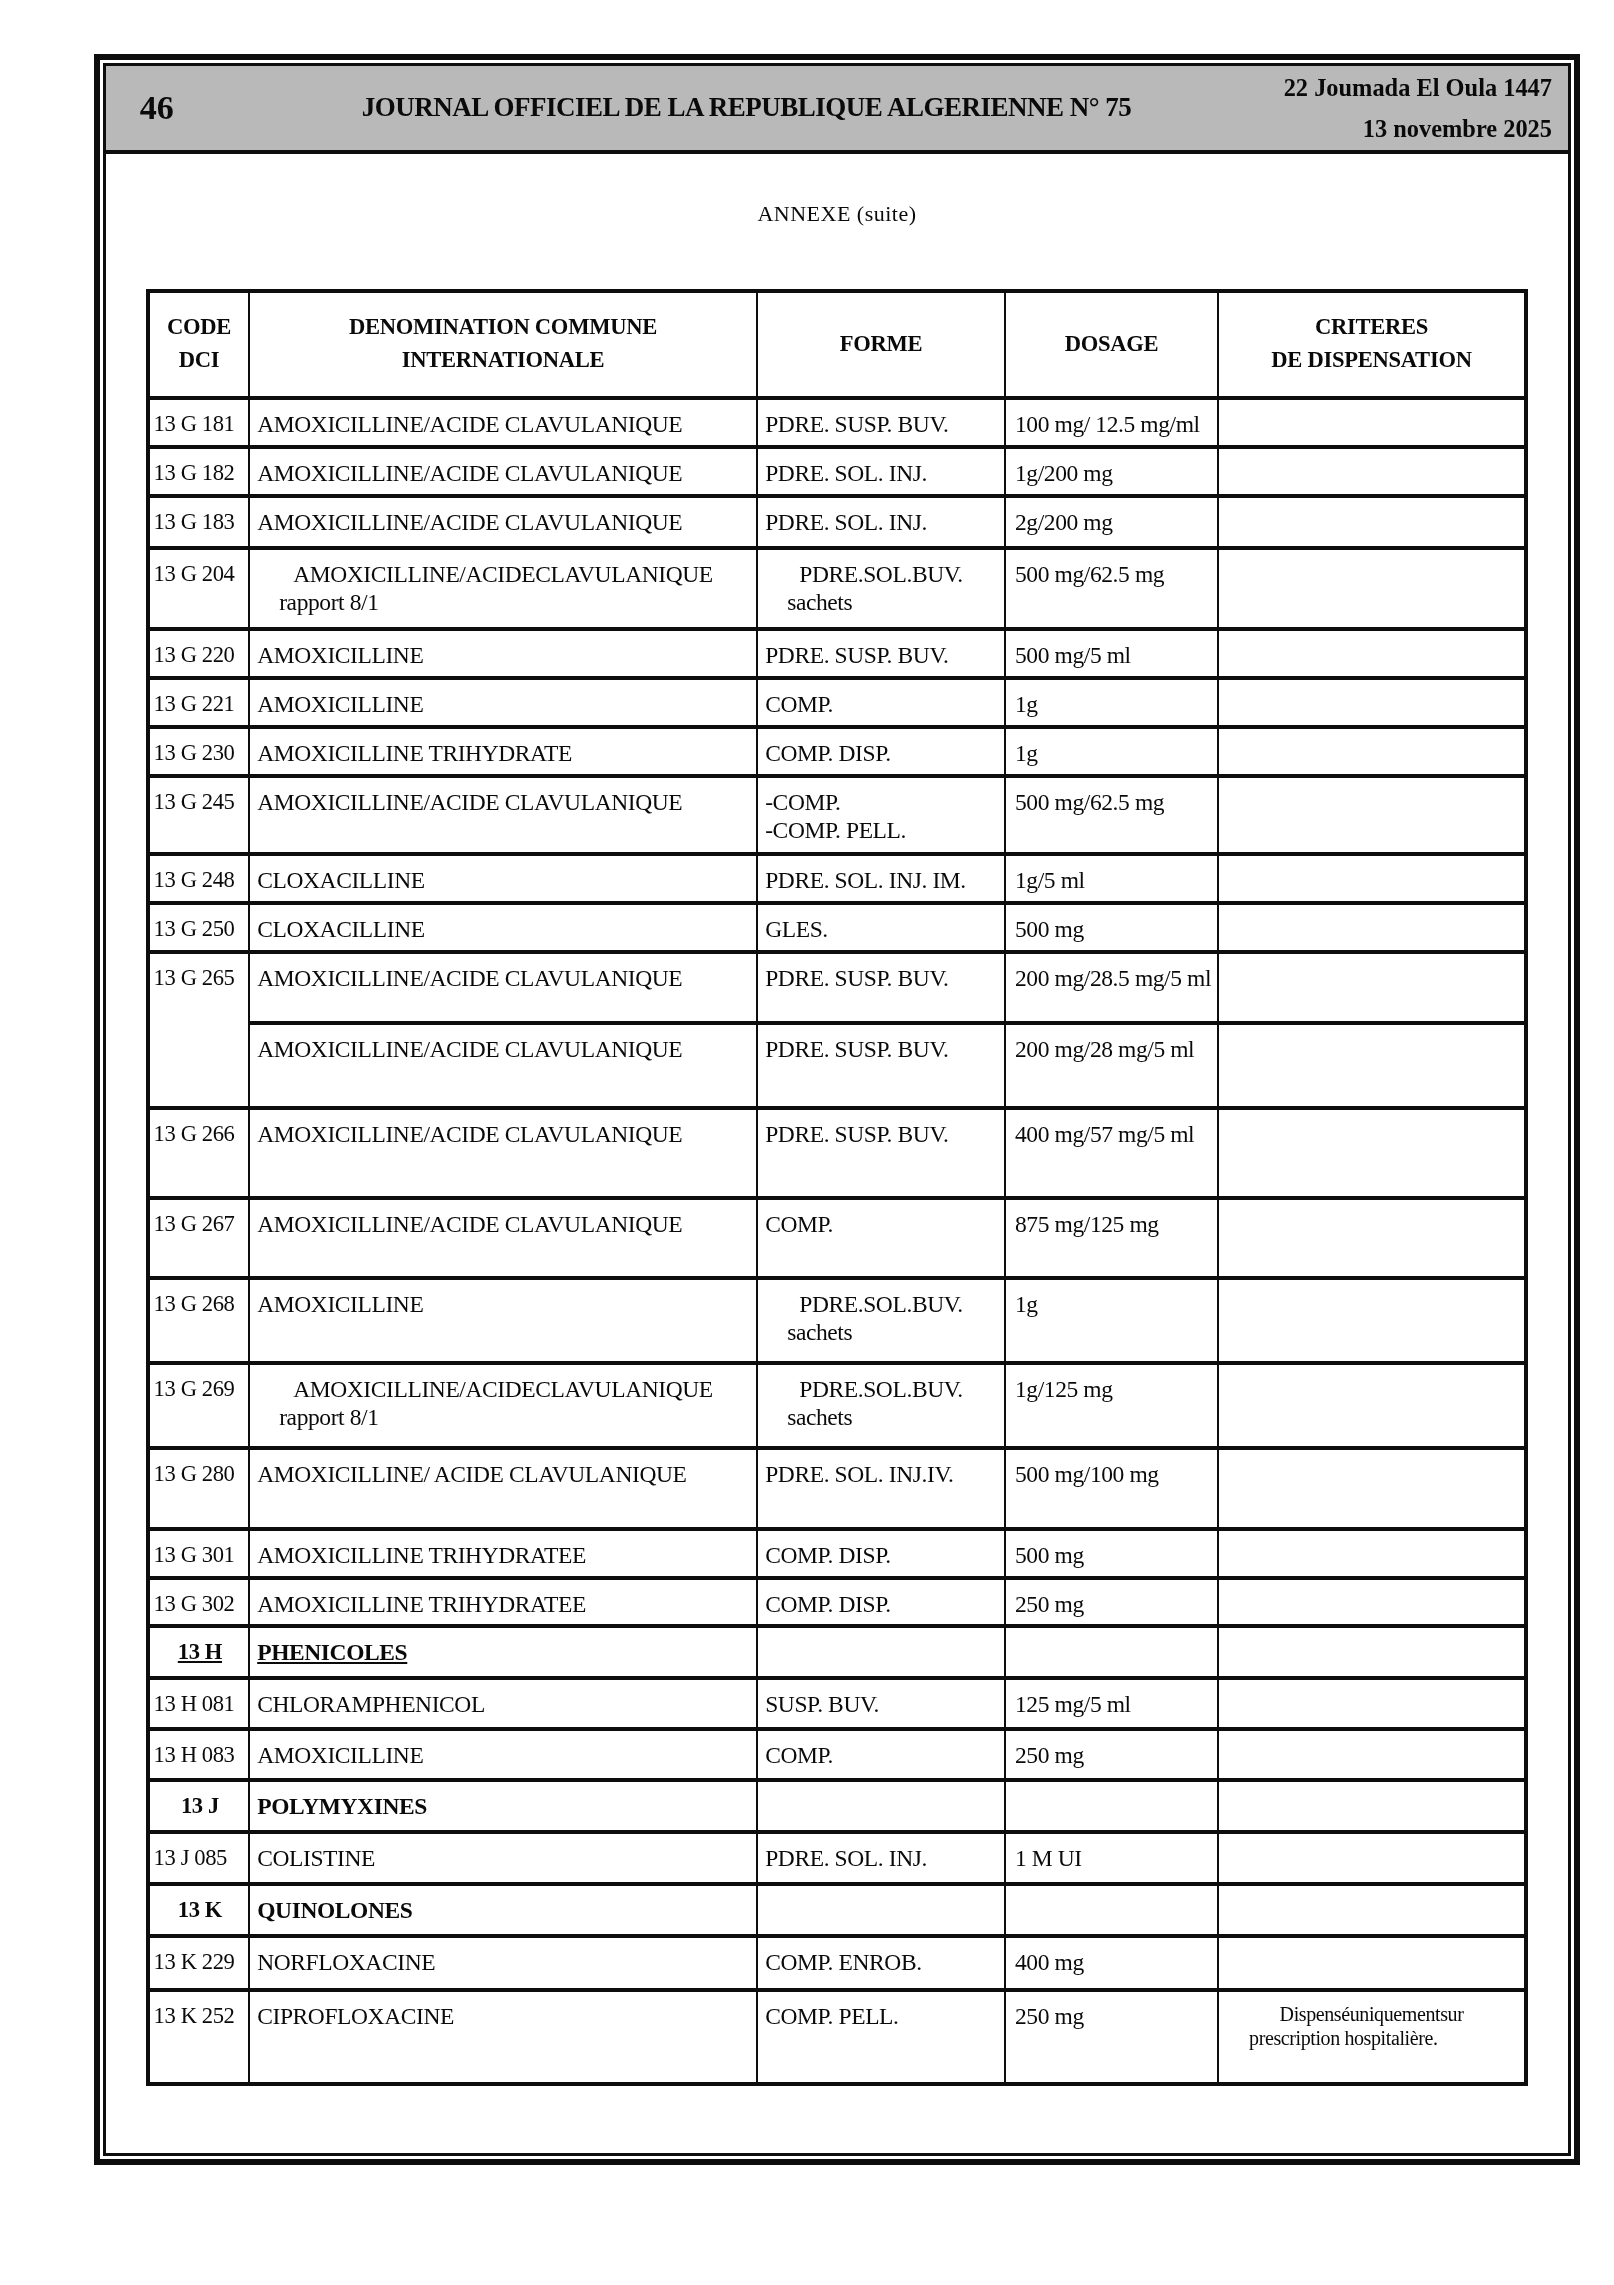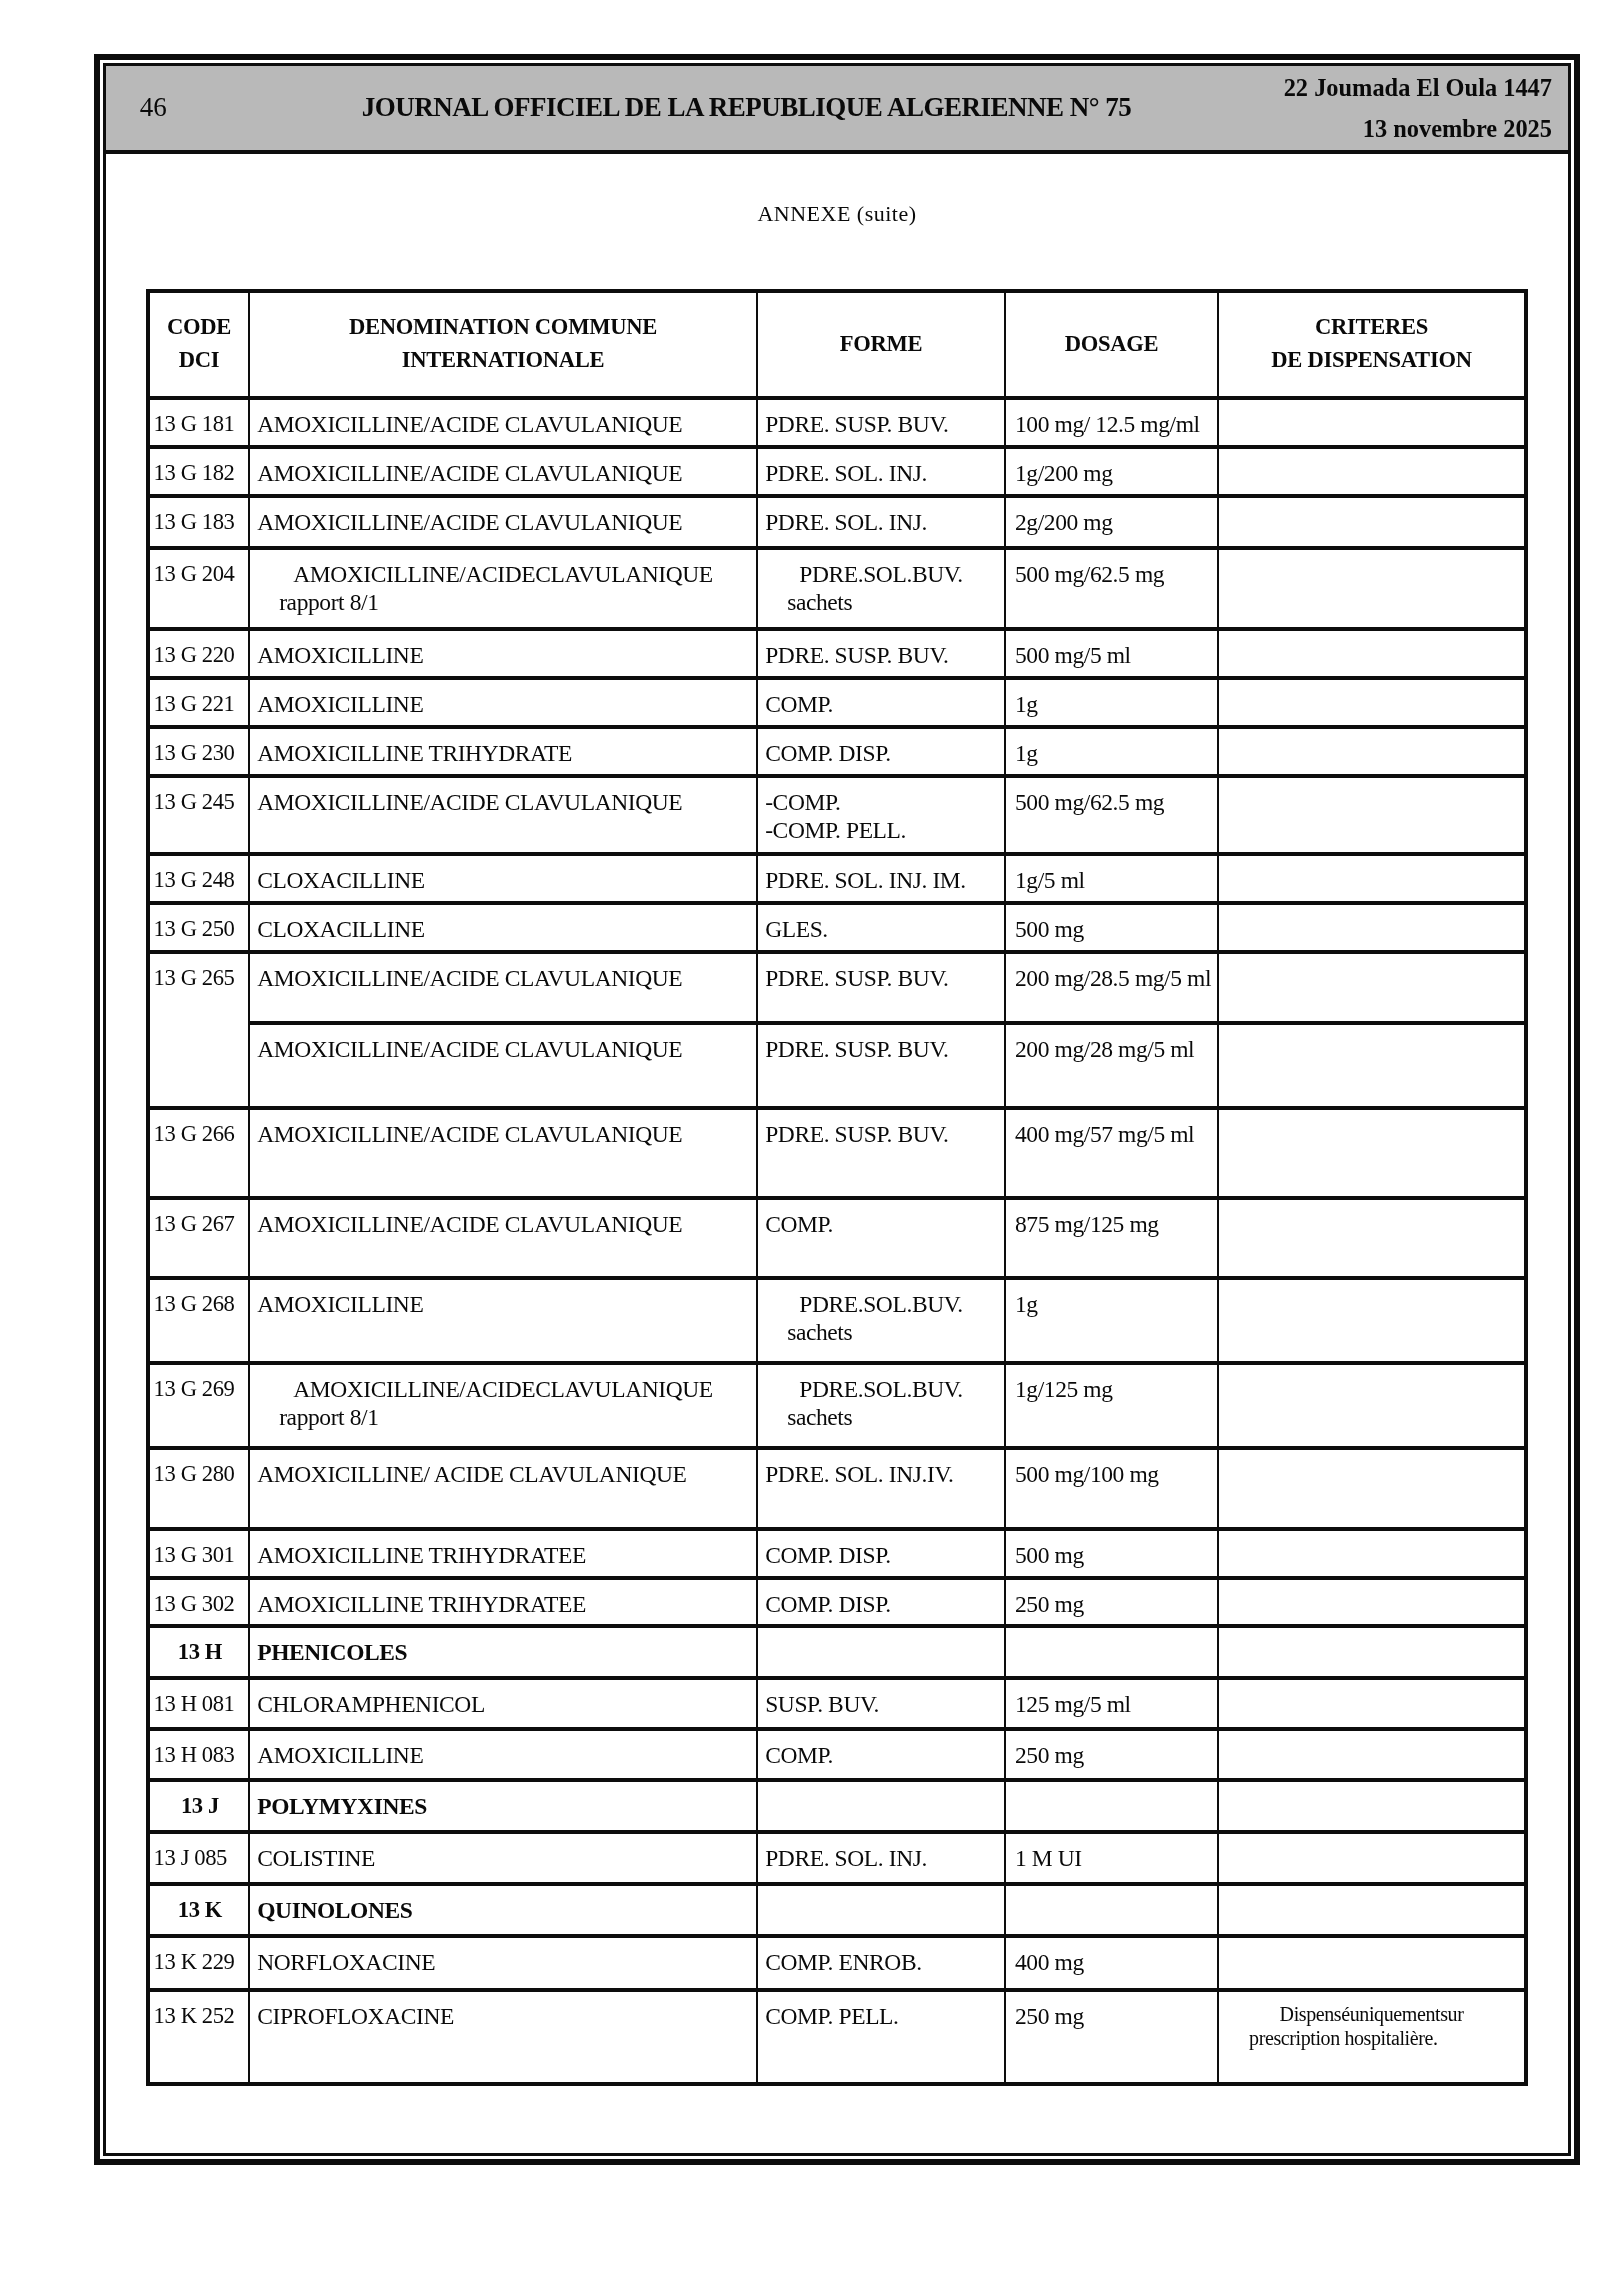--- a/index.html
+++ b/index.html
@@ -27,22 +27,22 @@
   .band {
     height: 88px;
     background: #b9b9b9;
     border-bottom: 4.5px solid #0d0d0d;
     display: flex;
     align-items: center;
   }
   .band-left {
     width: 131px;
     padding-left: 34px;
-    font-weight: normal;
-    font-size: 27px;
+    font-weight: bold;
+    font-size: 34px;
   }
   .band-center {
     flex: 1;
     text-align: center;
     font-weight: bold;
     font-size: 27px;
     letter-spacing: -0.5px;
     white-space: nowrap;
   }
   .band-right {
@@ -386,21 +386,21 @@
             <td class="c-code">13 G 302</td>
             <td class="c-name">
               <div>AMOXICILLINE TRIHYDRATEE</div>
             </td>
             <td class="c-forme">
               <div>COMP. DISP.</div>
             </td>
             <td class="c-dosage">250 mg</td>
             <td class="c-crit"></td>
           </tr>
-          <tr class="section-row" style="height: 52px;">
+          <tr class="section-row" style="height: 52px; text-decoration: underline;">
             <td class="c-code">13 H</td>
             <td class="c-name">
               <div>PHENICOLES</div>
             </td>
             <td class="c-forme"></td>
             <td class="c-dosage"></td>
             <td class="c-crit"></td>
           </tr>
           <tr style="height: 51px;">
             <td class="c-code">13 H 081</td>

